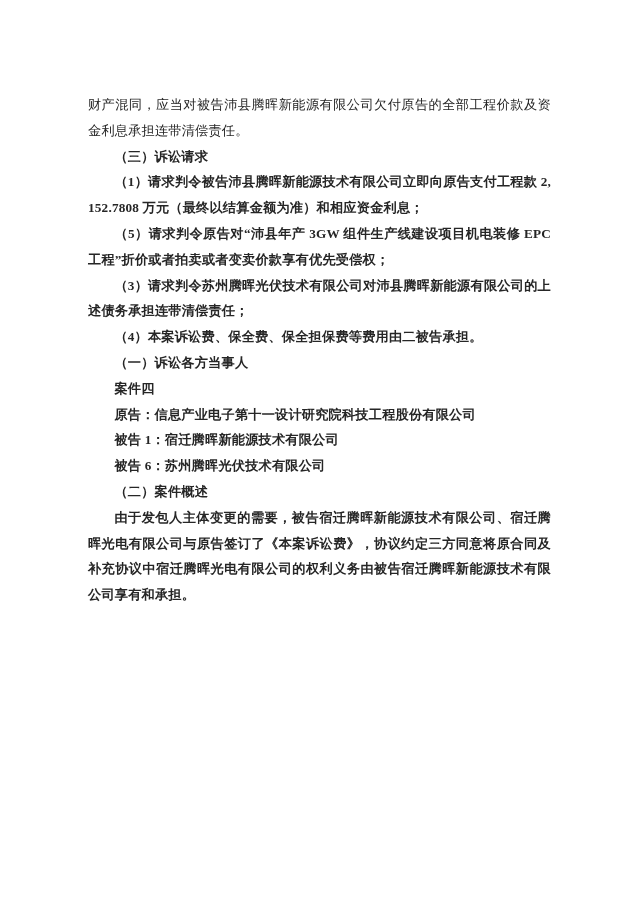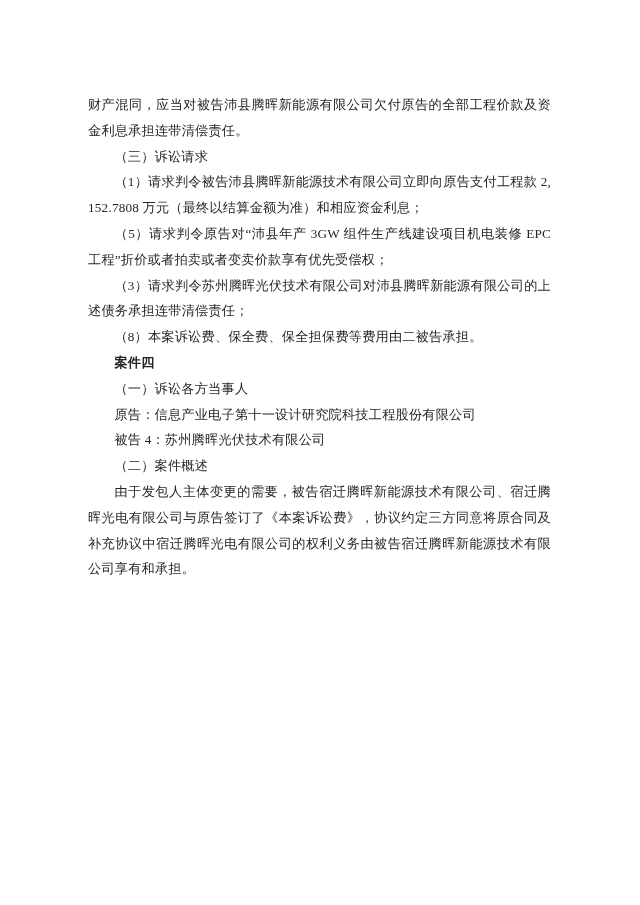--- a/index.html
+++ b/index.html
@@ -23,34 +23,36 @@
   }
   .page p {
     margin: 0;
     text-align: justify;
     text-justify: inter-ideograph;
     letter-spacing: 0.2px;
     word-break: break-all;
   }
   .page p.indent {
     text-indent: 2em;
+    font-weight: bold;
   }
   .page p.bold {
     font-weight: bold;
   }
 </style>
 </head>
 <body>
 
 <div class="page">
   <p class="noindent">财产混同，应当对被告沛县腾晖新能源有限公司欠付原告的全部工程价款及资金利息承担连带清偿责任。</p>
   <p class="indent">（三）诉讼请求</p>
   <p class="indent">（1）请求判令被告沛县腾晖新能源技术有限公司立即向原告支付工程款 2,152.7808 万元（最终以结算金额为准）和相应资金利息；</p>
   <p class="indent">（5）请求判令原告对“沛县年产 3GW 组件生产线建设项目机电装修 EPC 工程”折价或者拍卖或者变卖价款享有优先受偿权；</p>
   <p class="indent">（3）请求判令苏州腾晖光伏技术有限公司对沛县腾晖新能源有限公司的上述债务承担连带清偿责任；</p>
-  <p class="indent">（8）本案诉讼费、保全费、保全担保费等费用由二被告承担。</p>
+  <p class="indent">（4）本案诉讼费、保全费、保全担保费等费用由二被告承担。</p>
+  <p class="indent">（一）诉讼各方当事人</p>
   <p class="indent bold">案件四</p>
-  <p class="indent">（一）诉讼各方当事人</p>
   <p class="indent">原告：信息产业电子第十一设计研究院科技工程股份有限公司</p>
-  <p class="indent">被告 4：苏州腾晖光伏技术有限公司</p>
+  <p class="indent">被告 1：宿迁腾晖新能源技术有限公司</p>
+  <p class="indent">被告 6：苏州腾晖光伏技术有限公司</p>
   <p class="indent">（二）案件概述</p>
   <p class="indent">由于发包人主体变更的需要，被告宿迁腾晖新能源技术有限公司、宿迁腾晖光电有限公司与原告签订了《本案诉讼费》，协议约定三方同意将原合同及补充协议中宿迁腾晖光电有限公司的权利义务由被告宿迁腾晖新能源技术有限公司享有和承担。</p>
 </div>
 
 </body></html>

